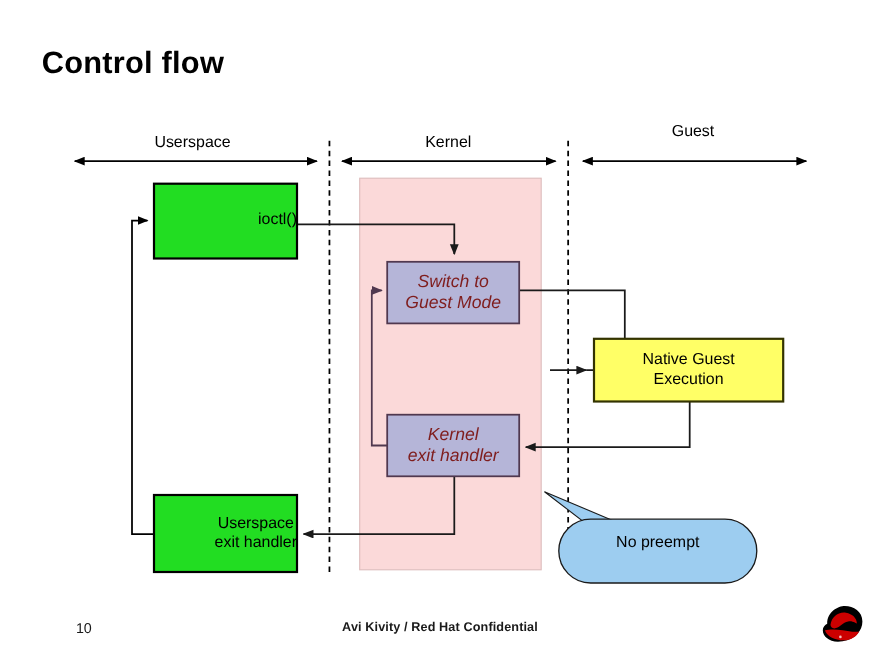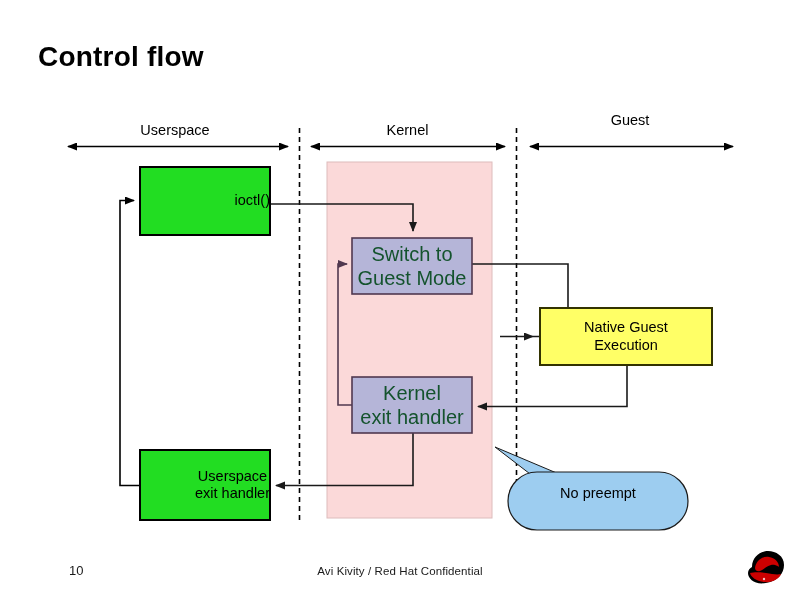--- a/index.html
+++ b/index.html
@@ -54,21 +54,21 @@
   .node-text {
     position: absolute;
     display: flex;
     align-items: center;
     justify-content: center;
     text-align: center;
     line-height: 1.2;
     pointer-events: none;
   }
   .green-text  { font-size: 14.5px; color: #000000; justify-content: flex-end; }
-  .purple-text { font-size: 20px; color: #14532d; }
+  .purple-text { font-size: 16px; color: #7f1d1d; font-style: italic; }
   .yellow-text { font-size: 14.5px; color: #000000; }
   .callout-text{ font-size: 14.5px; color: #000000; }
 
   #t-ioctl      { left: 140px; top: 167px; width: 130px; height: 68px; }
   #t-switch     { left: 352px; top: 238px; width: 120px; height: 56px; }
   #t-kexit      { left: 352px; top: 377px; width: 120px; height: 56px; }
   #t-uexit      { left: 140px; top: 450px; width: 130px; height: 70px; }
   #t-native     { left: 540px; top: 308px; width: 172px; height: 57px; }
   #t-nopreempt  { left: 508px; top: 472px; width: 180px; height: 44px; }
 
@@ -81,21 +81,21 @@
     color: #1a1a1a;
     margin-left: 33px;
   }
   #footer-center {
     position: absolute;
     left: 0;
     top: 565px;
     width: 800px;
     text-align: center;
     font-size: 11.5px;
-    font-weight: normal;
+    font-weight: bold;
     color: #1a1a1a;
     letter-spacing: 0.1px;
   }
 </style>
 </head>
 <body>
 
 <div id="slide">
 
   <div id="slide-title">Control flow</div>

